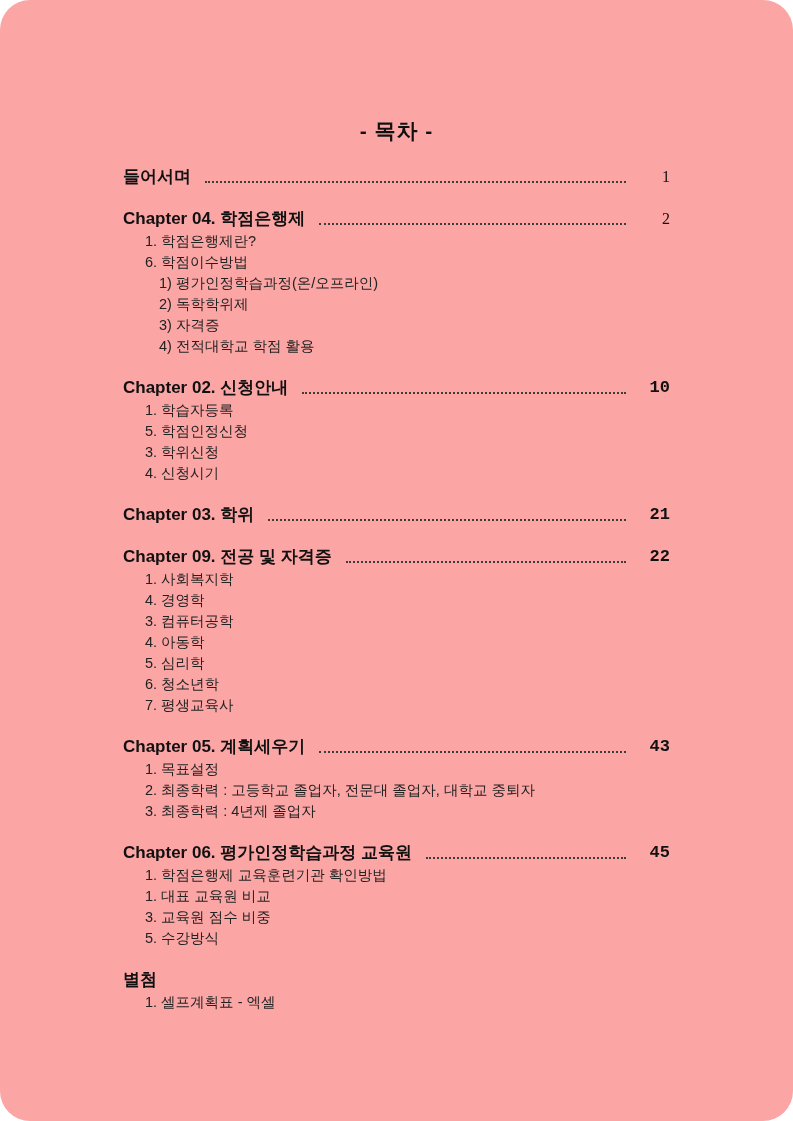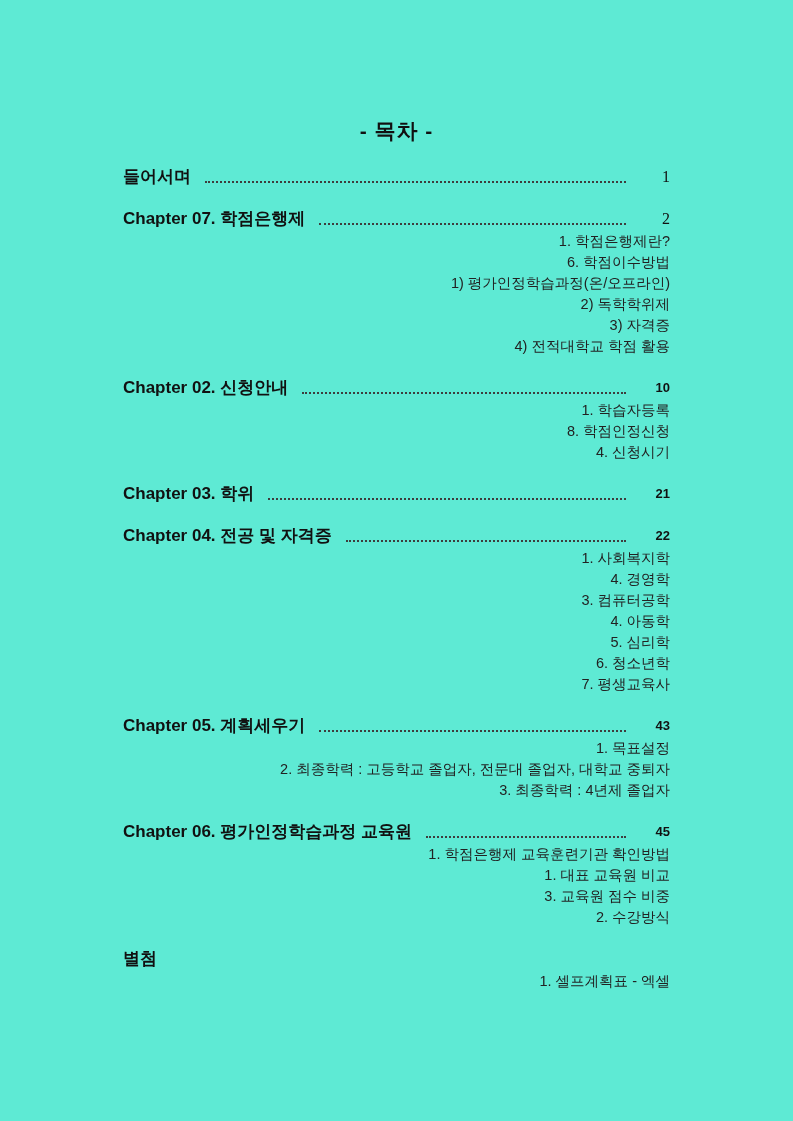--- a/index.html
+++ b/index.html
@@ -7,22 +7,23 @@
   body {
     width: 793px;
     height: 1121px;
     font-family: "Liberation Sans", "DejaVu Sans", sans-serif;
     color: #1a1a1a;
     overflow: hidden;
   }
   .page {
     width: 793px;
     height: 1121px;
-    background: #5eead4;
+    background: #fca5a5;
     padding: 116px 123px 0 123px;
+    border-radius: 30px;
   }
   .doc-title {
     text-align: center;
     font-size: 21px;
     font-weight: 700;
     letter-spacing: 1px;
     line-height: 30px;
     color: #111;
   }
   .toc { margin-top: 4px; }
@@ -40,31 +41,32 @@
   }
   .leader {
     flex: 1;
     border-bottom: 2px dotted #3d3d3d;
     margin: 0 12px 5px 14px;
     height: 1px;
   }
   .page-num {
     width: 32px;
     text-align: right;
-    font-size: 13px;
+    font-size: 17px;
     font-weight: 700;
     color: #111;
     line-height: 22px;
+    font-family: Liberation Mono, monospace;
   }
   .page-num.serif {
     font-family: "Liberation Serif", "DejaVu Serif", serif;
     font-weight: 400;
     font-size: 16px;
   }
-  .sub-list { margin-top: 1px; text-align: right; }
+  .sub-list { margin-top: 1px; }
   .sub-item {
     font-size: 14.5px;
     line-height: 21px;
     color: #222;
     white-space: pre;
   }
   .sub-item.level1 { margin-left: 22px; }
   .sub-item.level2 { margin-left: 36px; }
 </style>
 </head>
@@ -75,55 +77,56 @@
   <div class="toc" id="toc">
       <div class="toc-block">
         <div class="toc-row">
           <span class="toc-label">들어서며</span>
           <span class="leader"></span>
           <span class="page-num serif">1</span>
         </div>
       </div>
       <div class="toc-block">
         <div class="toc-row">
-          <span class="toc-label">Chapter 07. 학점은행제</span>
+          <span class="toc-label">Chapter 04. 학점은행제</span>
           <span class="leader"></span>
           <span class="page-num serif">2</span>
         </div>
         <div class="sub-list">
           <div class="sub-item level1">1. 학점은행제란?</div>
           <div class="sub-item level1">6. 학점이수방법</div>
           <div class="sub-item level2">1) 평가인정학습과정(온/오프라인)</div>
           <div class="sub-item level2">2) 독학학위제</div>
           <div class="sub-item level2">3) 자격증</div>
           <div class="sub-item level2">4) 전적대학교 학점 활용</div>
         </div>
       </div>
       <div class="toc-block">
         <div class="toc-row">
           <span class="toc-label">Chapter 02. 신청안내</span>
           <span class="leader"></span>
           <span class="page-num">10</span>
         </div>
         <div class="sub-list">
           <div class="sub-item level1">1. 학습자등록</div>
-          <div class="sub-item level1">8. 학점인정신청</div>
+          <div class="sub-item level1">5. 학점인정신청</div>
+          <div class="sub-item level1">3. 학위신청</div>
           <div class="sub-item level1">4. 신청시기</div>
         </div>
       </div>
       <div class="toc-block">
         <div class="toc-row">
           <span class="toc-label">Chapter 03. 학위</span>
           <span class="leader"></span>
           <span class="page-num">21</span>
         </div>
       </div>
       <div class="toc-block">
         <div class="toc-row">
-          <span class="toc-label">Chapter 04. 전공 및 자격증</span>
+          <span class="toc-label">Chapter 09. 전공 및 자격증</span>
           <span class="leader"></span>
           <span class="page-num">22</span>
         </div>
         <div class="sub-list">
           <div class="sub-item level1">1. 사회복지학</div>
           <div class="sub-item level1">4. 경영학</div>
           <div class="sub-item level1">3. 컴퓨터공학</div>
           <div class="sub-item level1">4. 아동학</div>
           <div class="sub-item level1">5. 심리학</div>
           <div class="sub-item level1">6. 청소년학</div>
@@ -145,21 +148,21 @@
       <div class="toc-block">
         <div class="toc-row">
           <span class="toc-label">Chapter 06. 평가인정학습과정 교육원</span>
           <span class="leader"></span>
           <span class="page-num">45</span>
         </div>
         <div class="sub-list">
           <div class="sub-item level1">1. 학점은행제 교육훈련기관 확인방법</div>
           <div class="sub-item level1">1. 대표 교육원 비교</div>
           <div class="sub-item level1">3. 교육원 점수 비중</div>
-          <div class="sub-item level1">2. 수강방식</div>
+          <div class="sub-item level1">5. 수강방식</div>
         </div>
       </div>
       <div class="toc-block">
         <div class="toc-row">
           <span class="toc-label">별첨</span>
         </div>
         <div class="sub-list">
           <div class="sub-item level1">1. 셀프계획표 - 엑셀</div>
         </div>
       </div>

